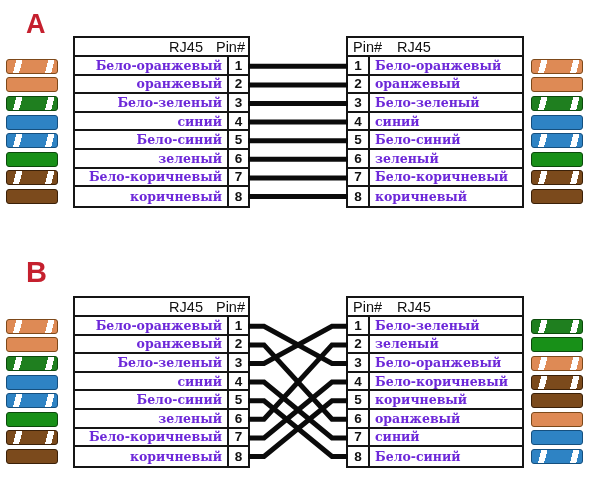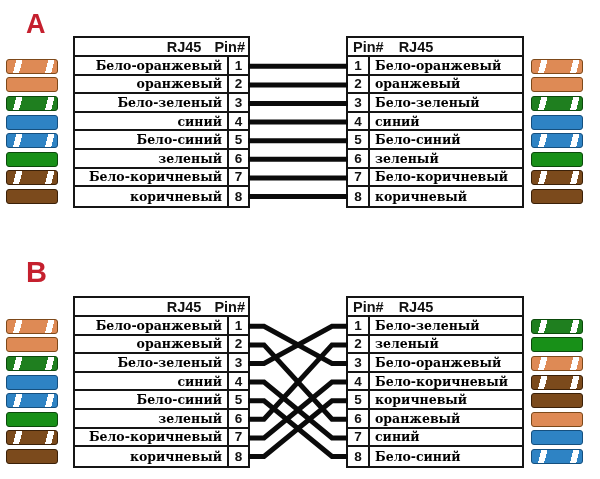--- a/index.html
+++ b/index.html
@@ -13,33 +13,33 @@
   }
   .label-a{left:26px;top:11px;font-size:27px;}
   .label-b{left:26px;top:258px;font-size:29px;}
 
   .ptable{
     position:absolute;box-sizing:border-box;border:2px solid #151515;
     background:#ffffff;display:flex;flex-direction:column;
   }
   .thead{
     box-sizing:border-box;height:19px;border-bottom:2px solid #151515;
-    display:flex;align-items:center;font-weight:bold;font-size:14.5px;color:#111;
+    display:flex;align-items:center;font-weight:normal;font-size:14.5px;color:#111;
     white-space:nowrap;
   }
   .thead-left{justify-content:flex-end;padding-right:3px;gap:13px;}
   .thead-right{justify-content:flex-start;padding-left:5px;gap:15px;}
   .trow{
     box-sizing:border-box;height:18.6px;border-bottom:2px solid #151515;
     display:flex;align-items:stretch;
   }
   .trow:last-child{border-bottom:none;}
   .cell-label{
     flex:1;display:flex;align-items:center;white-space:nowrap;
-    font-family:"DejaVu Serif",serif;font-weight:bold;font-size:12.5px;color:#000000;
+    font-family:"DejaVu Serif",serif;font-weight:bold;font-size:12.5px;color:#6d28d9;
     overflow:hidden;
   }
   .cell-label.align-right{justify-content:flex-end;padding-right:5px;}
   .cell-label.align-left{justify-content:flex-start;padding-left:5px;}
   .cell-pin{
     box-sizing:border-box;display:flex;align-items:center;justify-content:center;
     font-weight:bold;font-size:13.5px;color:#111;
     font-family:"Liberation Sans",sans-serif;
   }
   .pin-left{border-left:2px solid #151515;}

